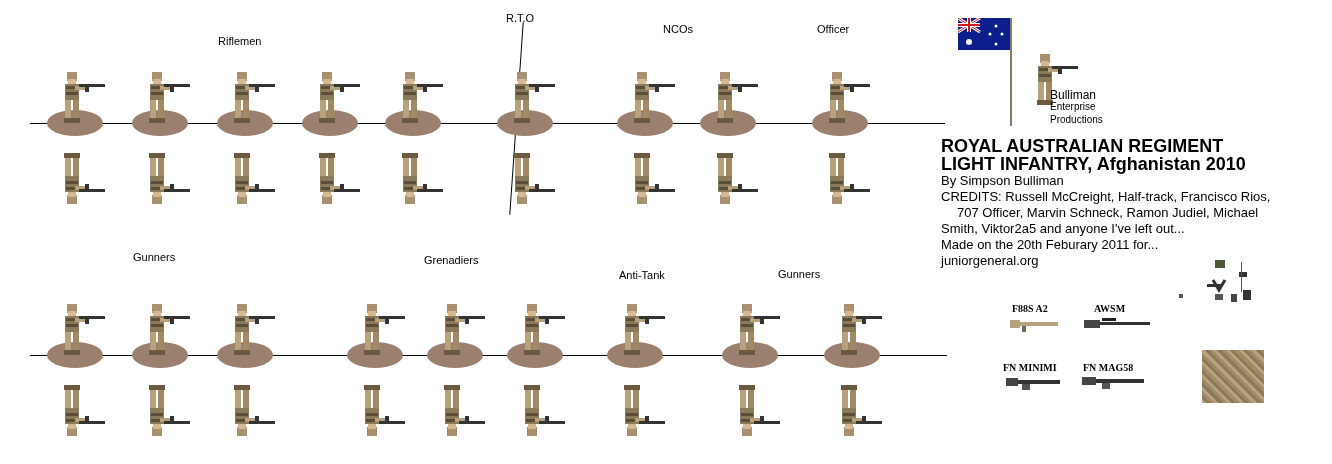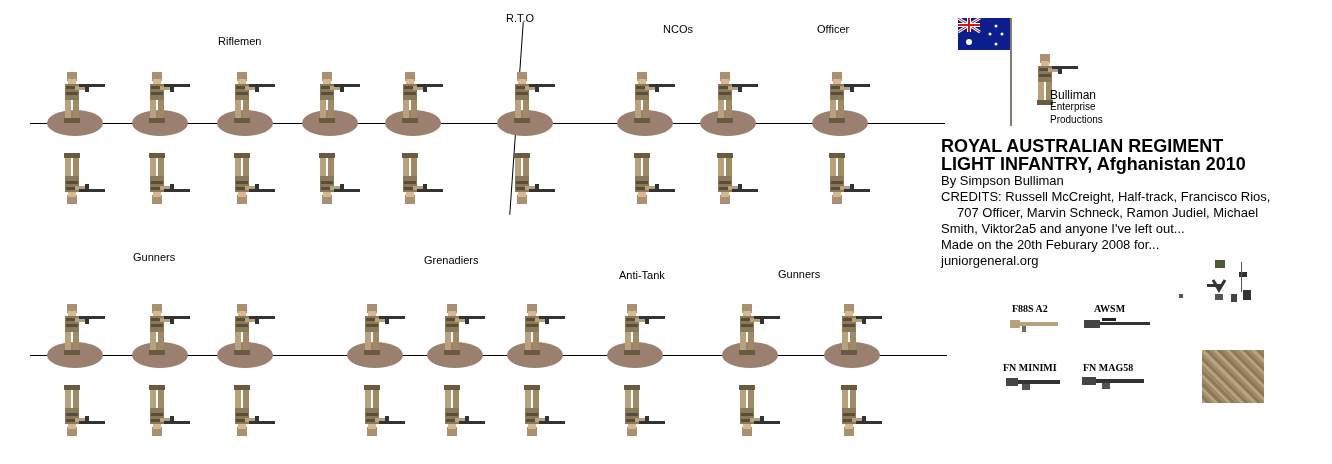--- a/index.html
+++ b/index.html
@@ -209,21 +209,21 @@
 <div class="abs label" style="left:1050px;top:88px;font-size:12px;">Bulliman</div>
 <div class="abs label" style="left:1050px;top:101px;font-size:10px;">Enterprise</div>
 <div class="abs label" style="left:1050px;top:114px;font-size:10px;">Productions</div>
 
 <div class="abs title" style="left:941px;top:137px;">ROYAL AUSTRALIAN REGIMENT</div>
 <div class="abs title" style="left:941px;top:155px;">LIGHT INFANTRY, Afghanistan 2010</div>
 <div class="abs credits" style="left:941px;top:173px;">By Simpson Bulliman</div>
 <div class="abs credits" style="left:941px;top:189px;">CREDITS: Russell McCreight, Half-track, Francisco Rios,</div>
 <div class="abs credits" style="left:957px;top:205px;">707 Officer, Marvin Schneck, Ramon Judiel, Michael</div>
 <div class="abs credits" style="left:941px;top:221px;">Smith, Viktor2a5 and anyone I've left out...</div>
-<div class="abs credits" style="left:941px;top:237px;">Made on the 20th Feburary 2008 for...</div>
+<div class="abs credits" style="left:941px;top:237px;">Made on the 20th Feburary 2011 for...</div>
 <div class="abs credits" style="left:941px;top:253px;">juniorgeneral.org</div>
 
 <div class="abs wlabel" style="left:1012px;top:303px;">F88S A2</div>
 <div class="abs wlabel" style="left:1094px;top:303px;">AWSM</div>
 <div class="abs wlabel" style="left:1003px;top:362px;">FN MINIMI</div>
 <div class="abs wlabel" style="left:1083px;top:362px;">FN MAG58</div>
 
 <div class="abs" style="left:1008px;top:318px;width:54px;height:14px;">
   <svg width="54" height="14">
       <rect x="2" y="4" width="48" height="4" fill="#b8a27e"></rect>

